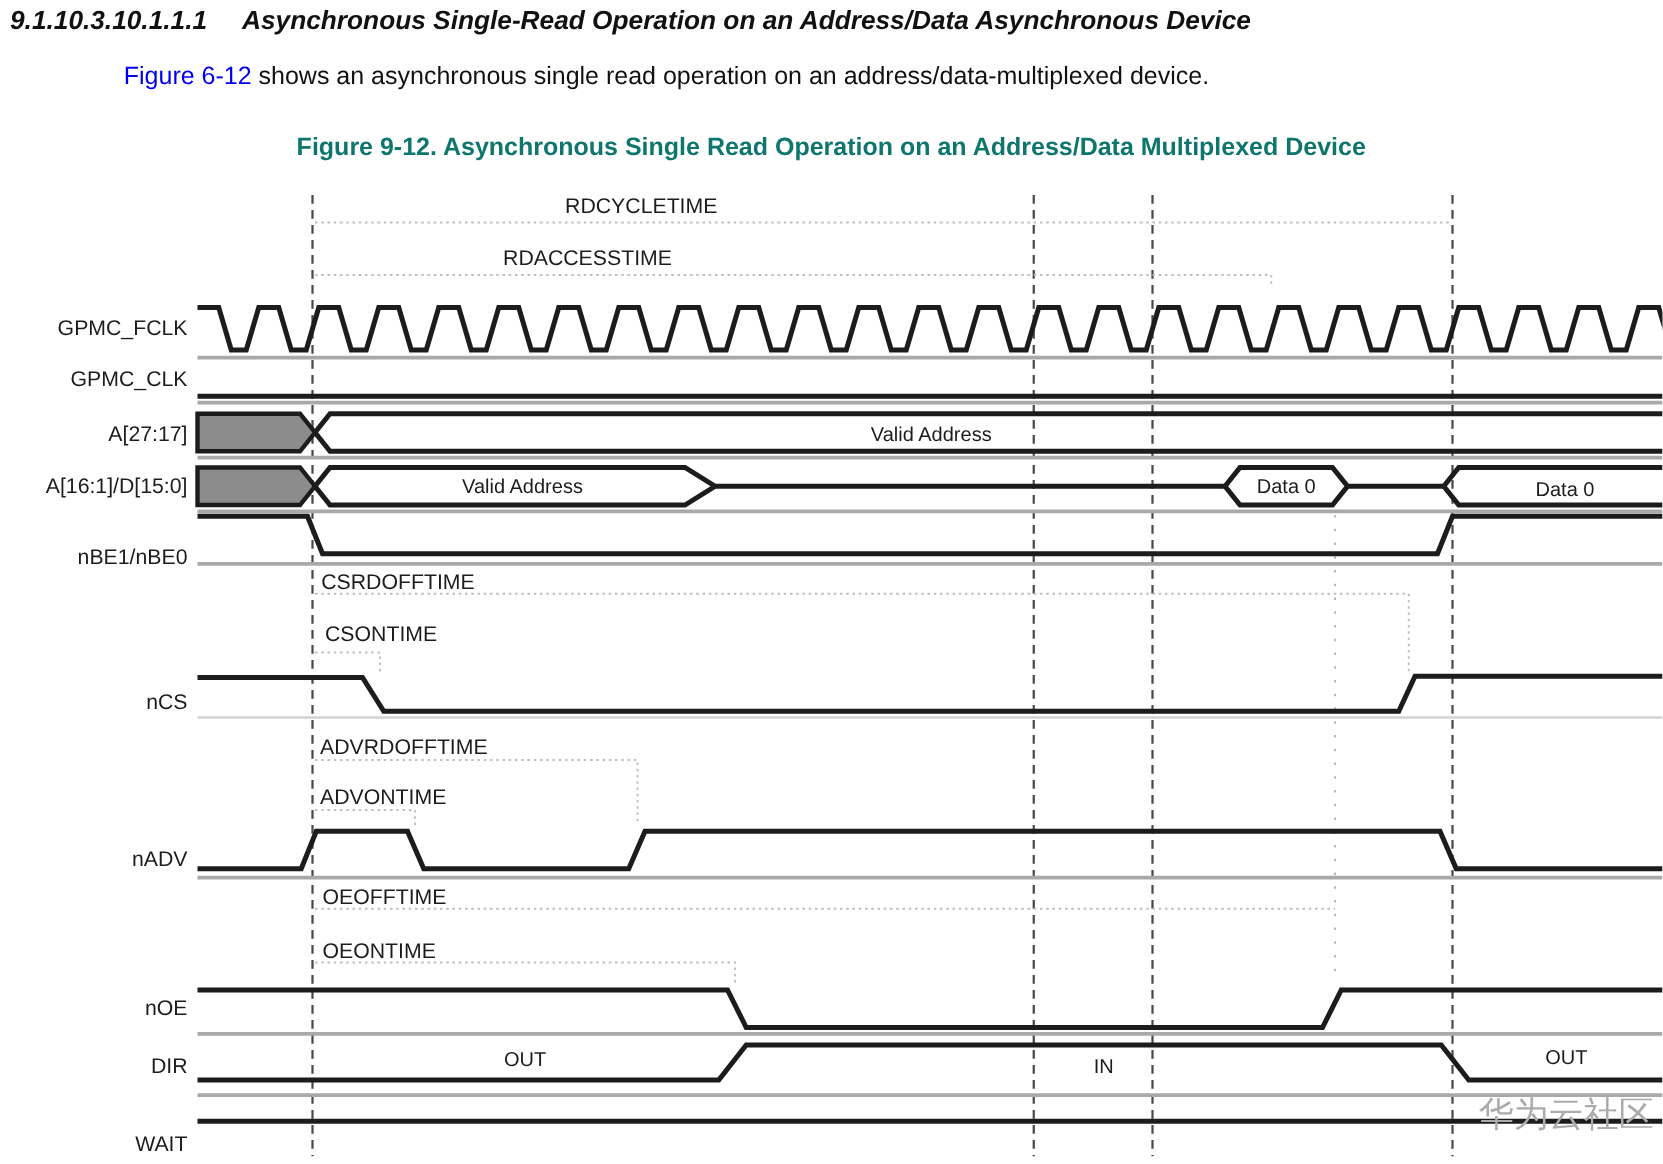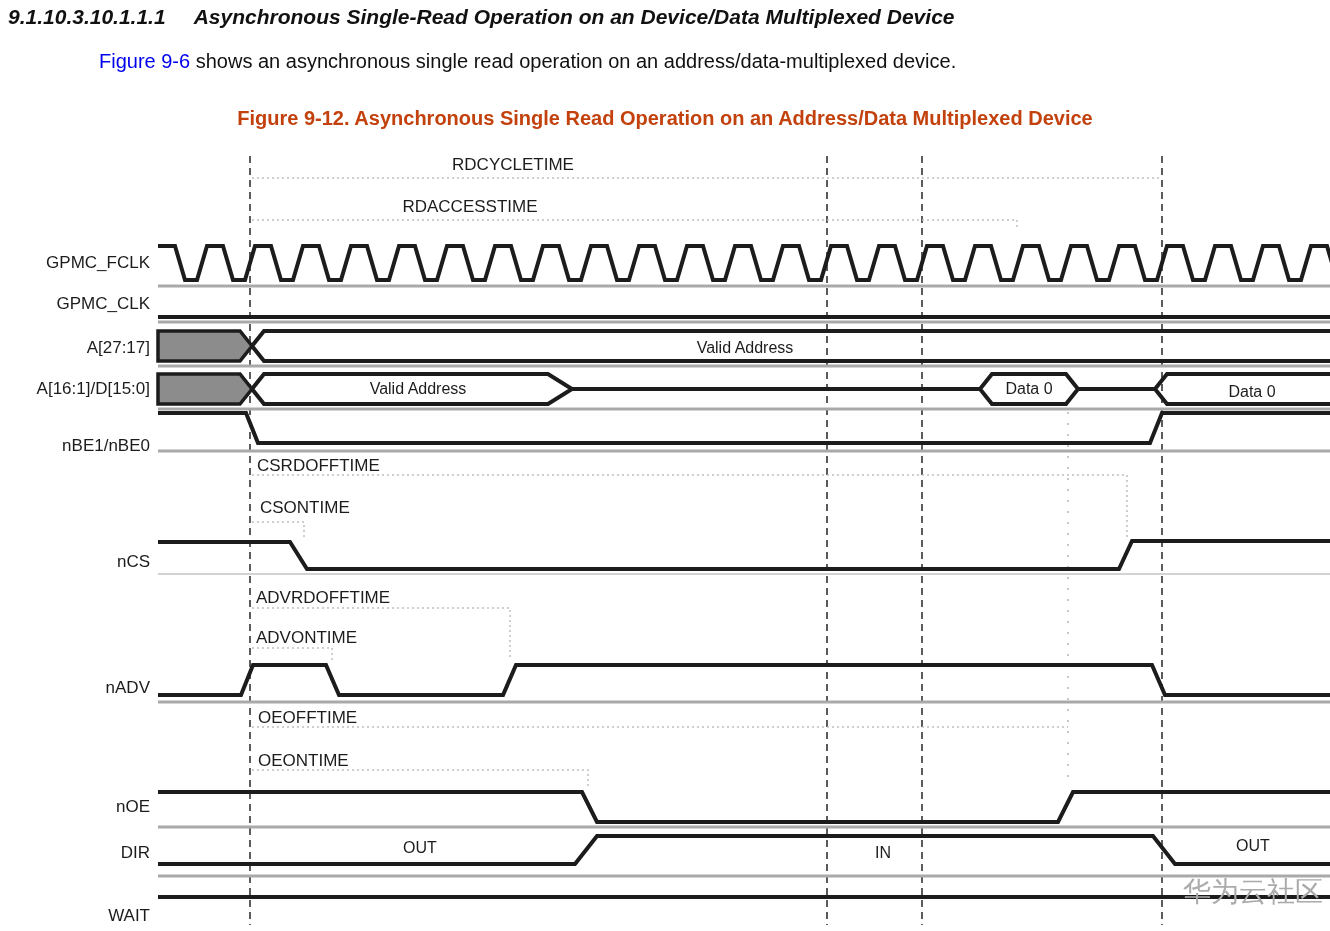--- a/index.html
+++ b/index.html
@@ -6,45 +6,45 @@
   body{
     width:1330px;height:931px;position:relative;background:#ffffff;
     font-family:"Liberation Sans",sans-serif;overflow:hidden;
   }
   .heading{position:absolute;left:8px;top:5px;font-size:21px;font-weight:bold;
     font-style:italic;color:#111;white-space:nowrap;}
   .heading .num{margin-right:28px;}
   .intro{position:absolute;left:99px;top:50px;font-size:20px;color:#111;white-space:nowrap;}
   .intro .link{color:#0000ee;cursor:pointer;}
   .caption{position:absolute;left:0;top:107px;width:100%;text-align:center;
-    font-size:20px;font-weight:bold;color:#c2410c;}
+    font-size:20px;font-weight:bold;color:#0f766e;}
   svg{position:absolute;left:0;top:0;}
   text{font-family:"Liberation Sans",sans-serif;fill:#1c1c1c;}
   .sig{font-size:17px;}
   .param{font-size:17px;}
   .busl{font-size:16px;}
   .wm{font-size:28px;fill:#ababab;}
   .wave{stroke:#1c1c1c;stroke-width:4;fill:none;stroke-linejoin:miter;}
   .rail{stroke:#a9a9a9;stroke-width:3;}
   .rail-thin{stroke:#d2d2d2;stroke-width:2;}
   .dash{stroke:#4a4a4a;stroke-width:1.8;stroke-dasharray:7 5;}
   .dot{stroke:#bfbfbf;stroke-width:1.5;stroke-dasharray:2 3;fill:none;}
   .dot-sparse{stroke:#b5b5b5;stroke-width:1.5;stroke-dasharray:2 9;}
   .busfill{fill:#8c8c8c;stroke:#1c1c1c;stroke-width:3.5;}
   .hex{fill:#ffffff;stroke:#1c1c1c;stroke-width:4;stroke-linejoin:miter;}
 </style>
 </head>
 <body>
 
 <div class="heading">
-  <span class="num">9.1.10.3.10.1.1.1</span><span>Asynchronous Single-Read Operation on an Device/Data Multiplexed Device</span>
+  <span class="num">9.1.10.3.10.1.1.1</span><span>Asynchronous Single-Read Operation on an Address/Data Asynchronous Device</span>
 </div>
 
 <div class="intro">
-  <span class="link">Figure 9-6</span><span> shows an asynchronous single read operation on an address/data-multiplexed device.</span>
+  <span class="link">Figure 6-12</span><span> shows an asynchronous single read operation on an address/data-multiplexed device.</span>
 </div>
 
 <div class="caption">Figure 9-12. Asynchronous Single Read Operation on an Address/Data Multiplexed Device</div>
 
 <svg width="1330" height="931" viewBox="0 0 1330 931">
 
   <g>
     <line class="dash" x1="250" y1="156" x2="250" y2="925"></line>
     <line class="dash" x1="827" y1="156" x2="827" y2="925"></line>
     <line class="dash" x1="922" y1="156" x2="922" y2="925"></line>

